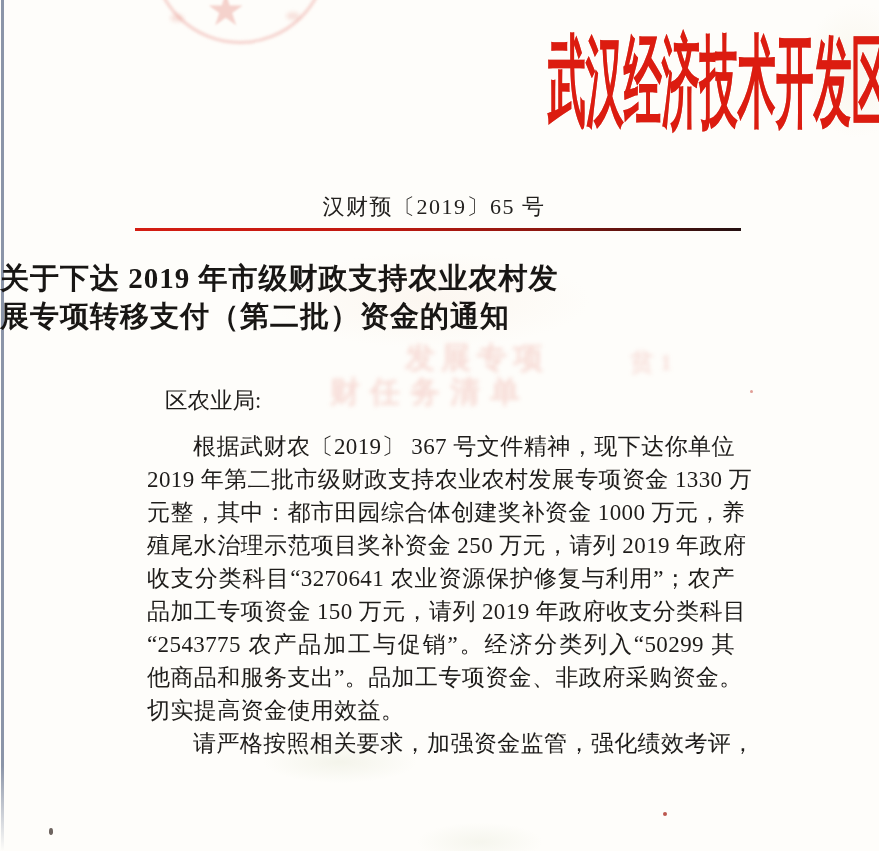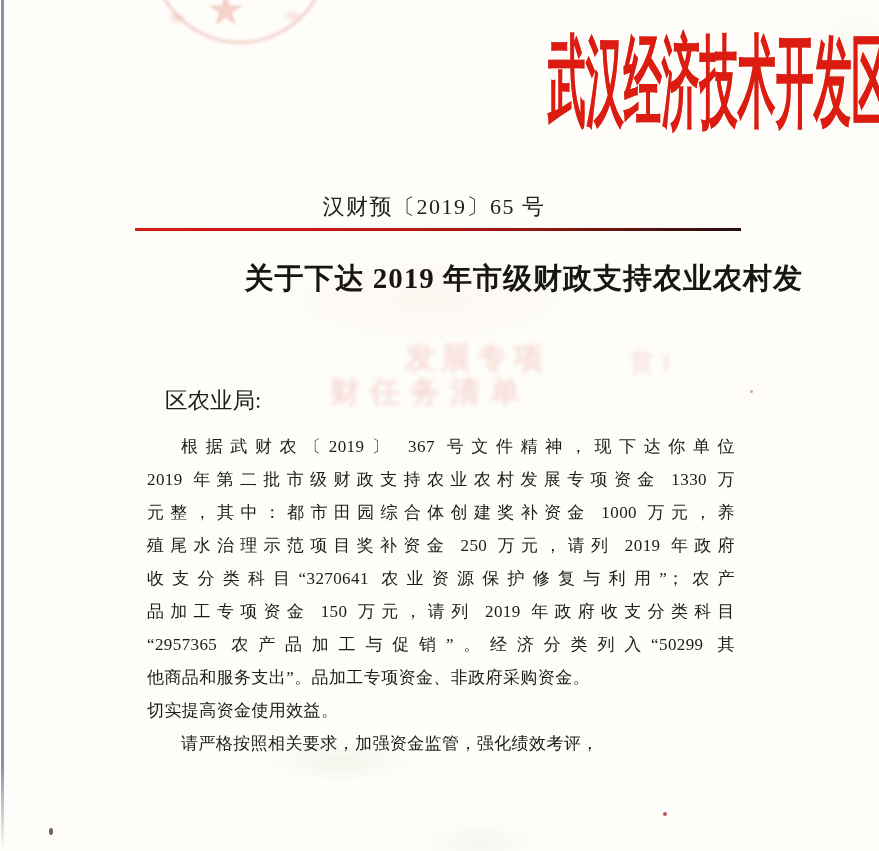--- a/index.html
+++ b/index.html
@@ -61,21 +61,21 @@
     text-align: center;
     font-size: 22px; letter-spacing: 1.5px;
     color: #23211f;
   }
   .red-rule {
     position: absolute; left: 135px; top: 228px; width: 606px; height: 3px;
     background: linear-gradient(90deg, #d41d12 0%, #c01910 40%, #8c1710 68%, #48120e 88%, #241011 100%);
   }
   .doc-title {
     position: absolute; left: 0; top: 259px; width: 803px;
-    text-align: right;
+    text-align: left;
     font-weight: bold;
     font-size: 29px; line-height: 38px;
     color: #181614;
     letter-spacing: 1px;
   }
   
   .bleed {
     position: absolute;
     font-weight: bold;
     color: rgba(222,100,88,0.22);
@@ -90,21 +90,21 @@
 
   .salutation {
     position: absolute; left: 165px; top: 385px;
     font-size: 22.5px;
   }
   .body-text {
     position: absolute; left: 147px; top: 430px; width: 588px;
   }
   .line {
     height: 33px; line-height: 33px;
-    font-size: 17px;
+    font-size: 23px;
     white-space: nowrap;
     letter-spacing: 0.4px;
   }
   .line.j { text-align: justify; text-align-last: justify; text-justify: inter-character; }
   .line.indent { text-indent: 2em; }
 
   .speck-red-1 { position: absolute; left: 663px; top: 812px; width: 4px; height: 4px; border-radius: 50%; background: rgba(170,45,35,0.8); }
   .speck-red-2 { position: absolute; left: 750px; top: 390px; width: 3px; height: 3px; border-radius: 50%; background: rgba(200,80,70,0.55); }
   .speck-dark-1 { position: absolute; left: 49px; top: 828px; width: 4px; height: 7px; border-radius: 40%; background: rgba(62,50,44,0.75); }
 </style>
@@ -123,37 +123,38 @@
   <div class="header-wrap">
     <span class="header-text">武汉经济技术开发区(汉南区)财政局文件</span>
   </div>
 
   <div class="doc-number">汉财预〔2019〕65 号</div>
 
   <div class="red-rule"></div>
 
   <div class="doc-title">
     <div>关于下达 2019 年市级财政支持农业农村发</div>
+    <div>展专项转移支付（第二批）资金的通知</div>
   </div>
 
   <div class="bleed bleed-1">发展专项</div>
   <div class="bleed bleed-2">财任务清单</div>
   <div class="bleed bleed-3">贫1</div>
 
   <div class="salutation">区农业局:</div>
 
   <div class="body-text">
 
   <div class="line indent j">根据武财农〔2019〕 367 号文件精神，现下达你单位</div>
       <div class="line j">2019 年第二批市级财政支持农业农村发展专项资金 1330 万</div>
       <div class="line j">元整，其中：都市田园综合体创建奖补资金 1000 万元，养</div>
       <div class="line j">殖尾水治理示范项目奖补资金 250 万元，请列 2019 年政府</div>
       <div class="line j">收支分类科目“3270641 农业资源保护修复与利用”；农产</div>
       <div class="line j">品加工专项资金 150 万元，请列 2019 年政府收支分类科目</div>
-      <div class="line j">“2957365 农产品加工与促销”。经济分类列入“50299 其</div>
+      <div class="line j">“2543775 农产品加工与促销”。经济分类列入“50299 其</div>
       <div class="line">他商品和服务支出”。品加工专项资金、非政府采购资金。</div>
       <div class="line">切实提高资金使用效益。</div>
       <div class="line indent">请严格按照相关要求，加强资金监管，强化绩效考评，</div>
     </div>
 
   <div class="speck-red-1"></div>
   <div class="speck-red-2"></div>
   <div class="speck-dark-1"></div>
 
 </div>

